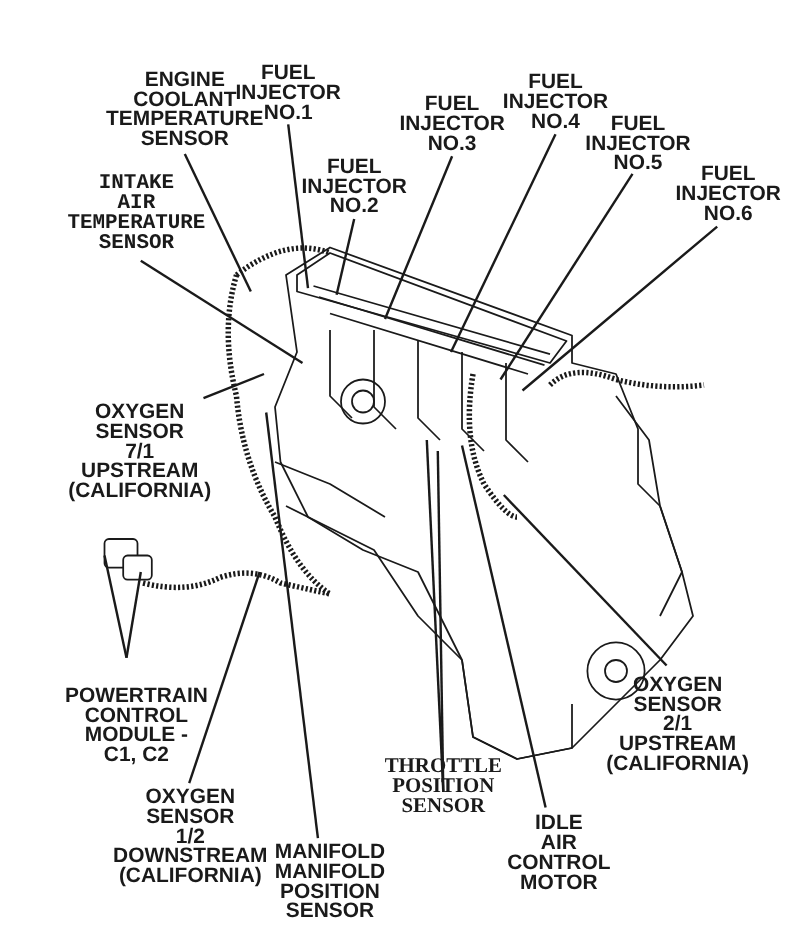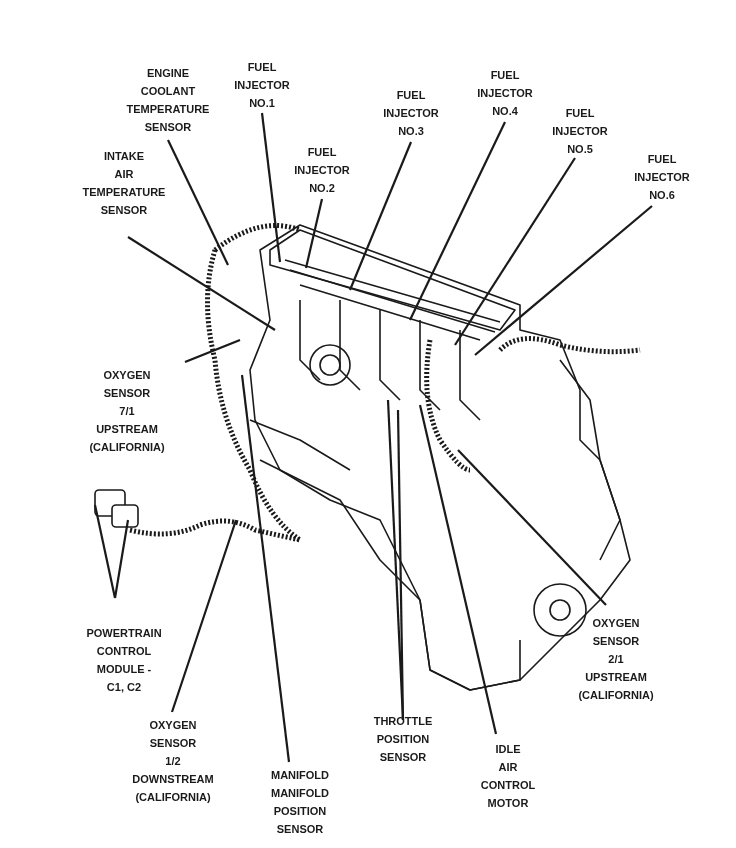--- a/index.html
+++ b/index.html
@@ -7,21 +7,21 @@
     position: relative;
     width: 736px; height: 848px;
     background: #ffffff;
     overflow: hidden;
     font-family: "Liberation Sans", sans-serif;
   }
   .label {
     position: absolute;
     text-align: center;
     font-weight: bold;
-    font-size: 11px;
+    font-size: 19px;
     line-height: 18px;
     color: #1a1a1a;
     white-space: nowrap;
     transform: translateX(-50%);
   }
   .label .ln { display: block; }
   svg#art { position: absolute; left: 0; top: 0; }
 </style>
 </head>
 <body>
@@ -115,21 +115,21 @@
   <div class="label" style="left:580px; top:104px;">
     <span class="ln">FUEL</span>
     <span class="ln">INJECTOR</span>
     <span class="ln">NO.5</span>
   </div>
   <div class="label" style="left:662px; top:150px;">
     <span class="ln">FUEL</span>
     <span class="ln">INJECTOR</span>
     <span class="ln">NO.6</span>
   </div>
-  <div class="label" style="left:124px; top:147px;">
+  <div class="label" style="left:124px; top:157px;font-family:Liberation Mono, monospace;">
     <span class="ln">INTAKE</span>
     <span class="ln">AIR</span>
     <span class="ln">TEMPERATURE</span>
     <span class="ln">SENSOR</span>
   </div>
   <div class="label" style="left:127px; top:366px;">
     <span class="ln">OXYGEN</span>
     <span class="ln">SENSOR</span>
     <span class="ln">7/1</span>
     <span class="ln">UPSTREAM</span>
@@ -147,21 +147,21 @@
     <span class="ln">1/2</span>
     <span class="ln">DOWNSTREAM</span>
     <span class="ln">(CALIFORNIA)</span>
   </div>
   <div class="label" style="left:300px; top:766px;">
     <span class="ln">MANIFOLD</span>
     <span class="ln">MANIFOLD</span>
     <span class="ln">POSITION</span>
     <span class="ln">SENSOR</span>
   </div>
-  <div class="label" style="left:403px; top:712px;">
+  <div class="label" style="left:403px; top:688px;font-family:Liberation Serif, serif;">
     <span class="ln">THROTTLE</span>
     <span class="ln">POSITION</span>
     <span class="ln">SENSOR</span>
   </div>
   <div class="label" style="left:508px; top:740px;text-align:center;">
     <span class="ln">IDLE</span>
     <span class="ln">AIR</span>
     <span class="ln">CONTROL</span>
     <span class="ln">MOTOR</span>
   </div>

